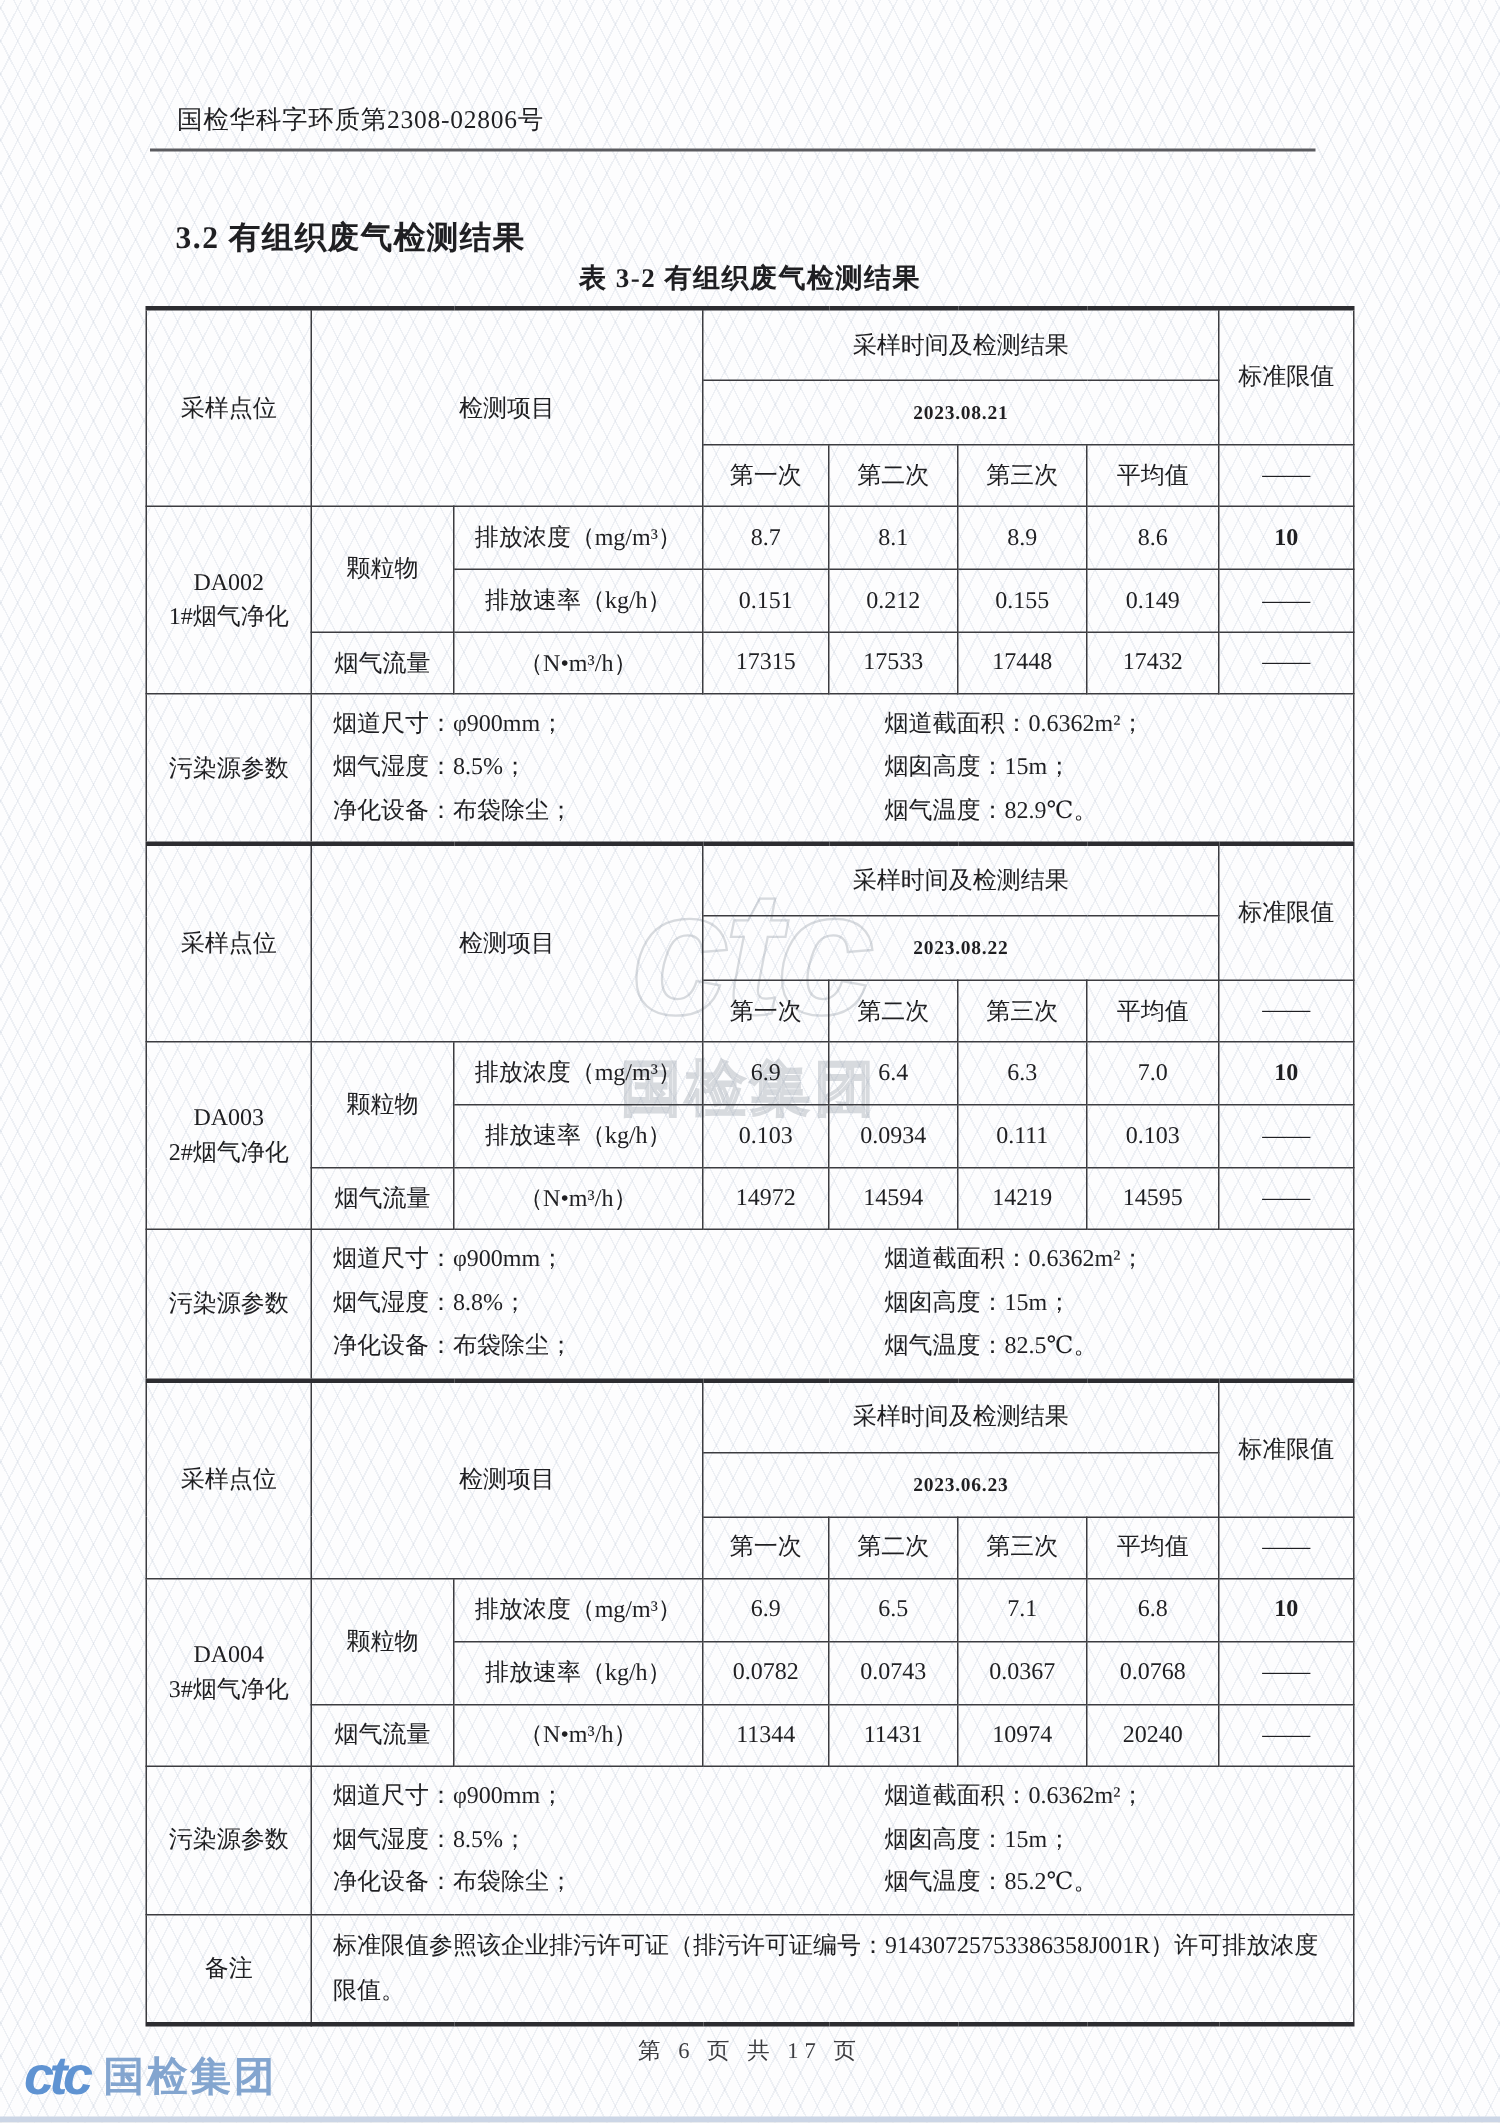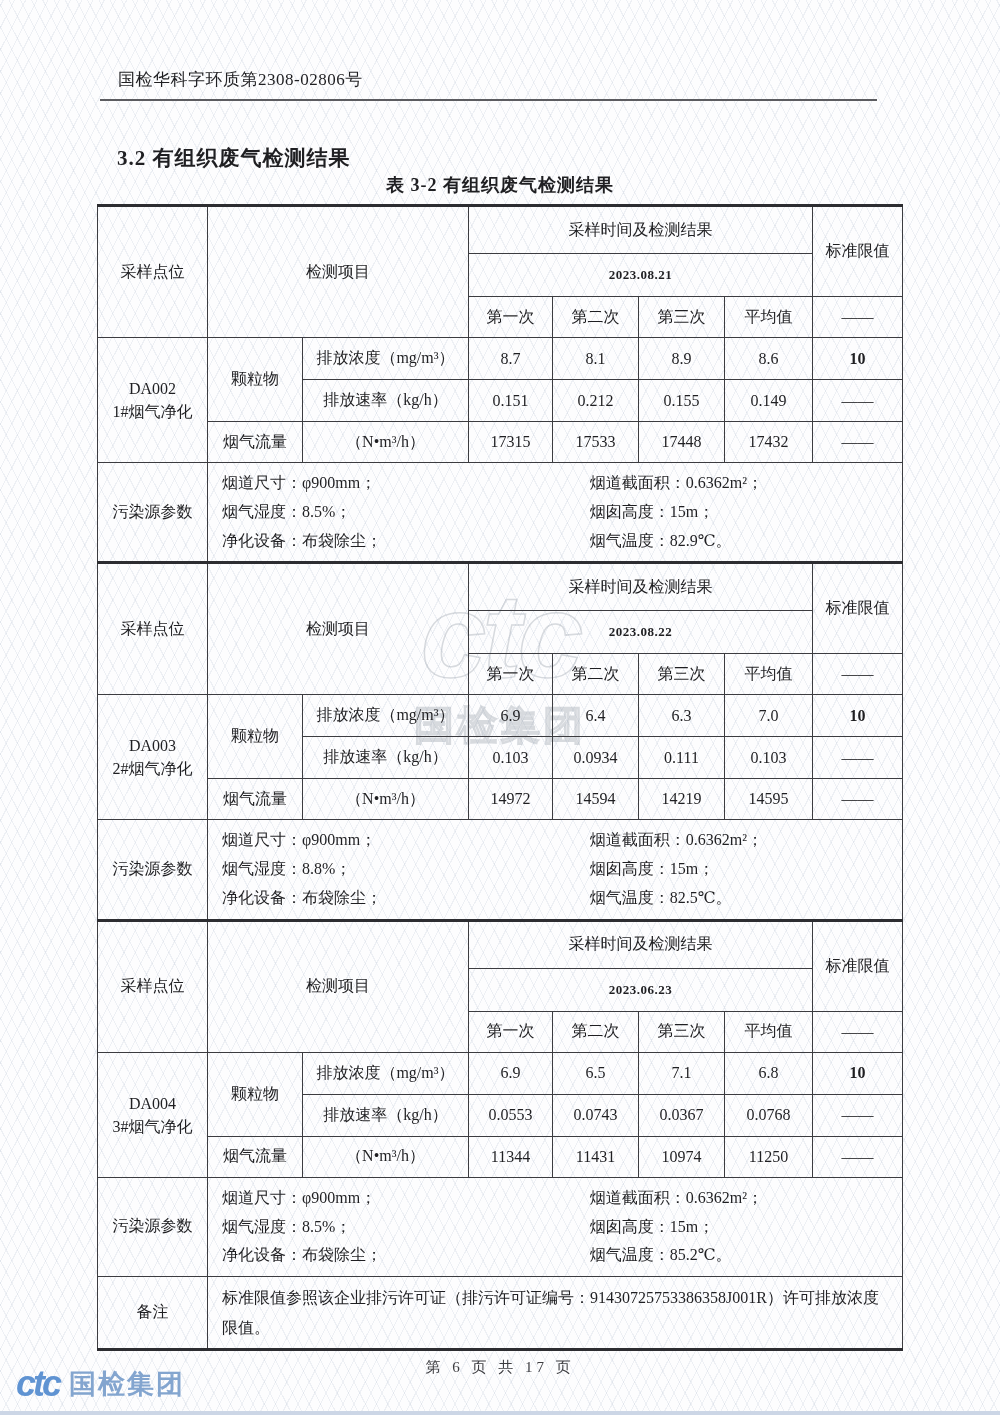--- a/index.html
+++ b/index.html
@@ -235,33 +235,33 @@
       <td rowspan="2">颗粒物</td>
       <td>排放浓度（mg/m³）</td>
       <td>6.9</td>
       <td>6.5</td>
       <td>7.1</td>
       <td>6.8</td>
       <td class="limit-strong">10</td>
     </tr>
     <tr class="h-data">
       <td>排放速率（kg/h）</td>
-      <td>0.0553</td>
+      <td>0.0782</td>
       <td>0.0743</td>
       <td>0.0367</td>
       <td>0.0768</td>
       <td>——</td>
     </tr>
     <tr class="h-flow">
       <td>烟气流量</td>
       <td>（N•m³/h）</td>
       <td>11344</td>
       <td>11431</td>
       <td>10974</td>
-      <td>11250</td>
+      <td>20240</td>
       <td>——</td>
     </tr>
     <tr class="h-src">
       <td>污染源参数</td>
       <td colspan="7" class="src-cell">
         <div class="src-wrap">
           <div class="src-left">
             <div>烟道尺寸：φ900mm；</div>
             <div>烟气湿度：8.5%；</div>
             <div>净化设备：布袋除尘；</div>

